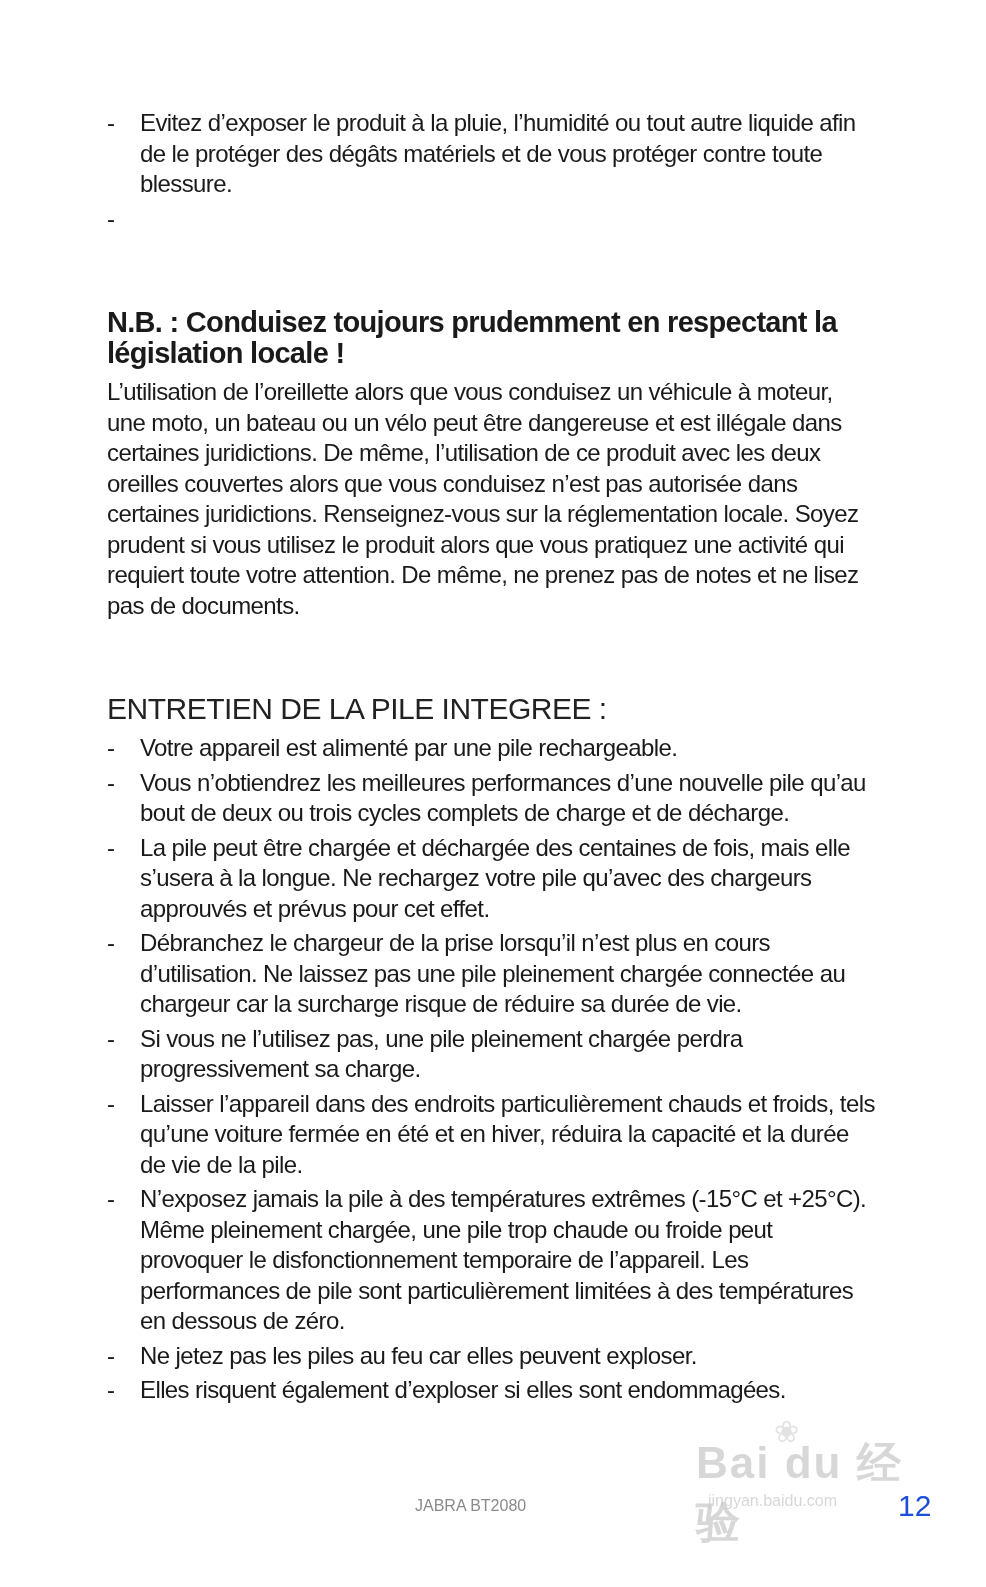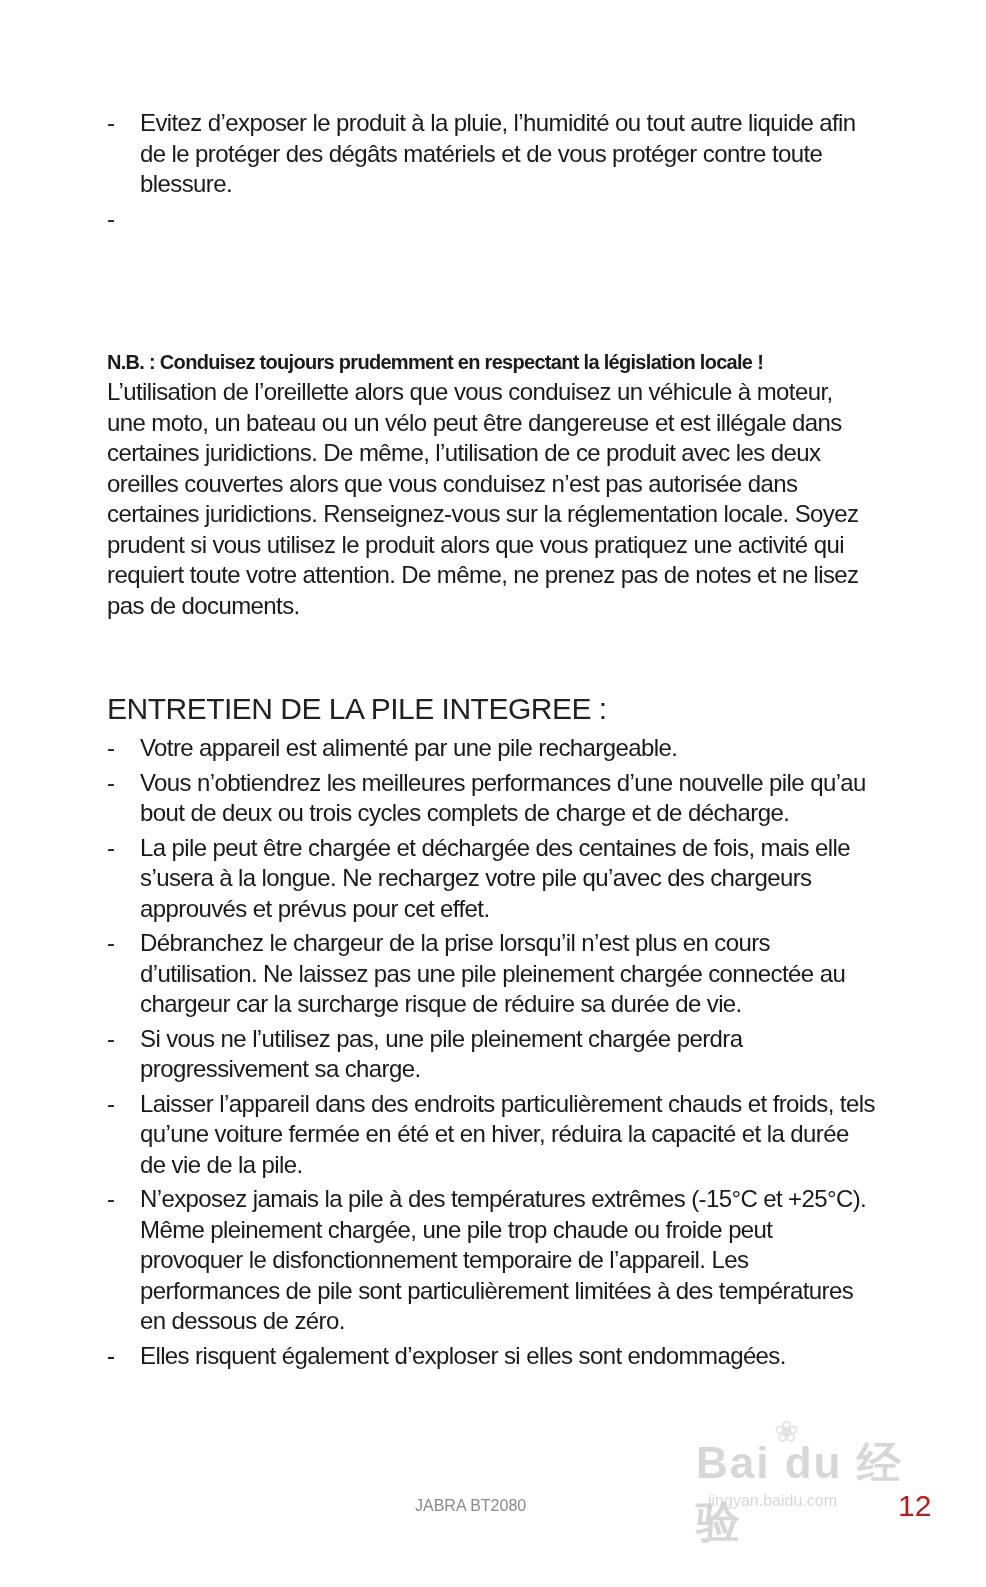--- a/index.html
+++ b/index.html
@@ -10,35 +10,35 @@
   .page { position: absolute; left: 0; top: 0; width: 986px; height: 1587px; }
   .bullets { position: absolute; left: 107px; width: 770px; margin: 0; padding: 0; list-style: none; }
   .bullets li {
     position: relative; padding-left: 33px; font-size: 24px; line-height: 30.5px;
     letter-spacing: -0.6px; margin-bottom: 4px;
   }
   .bullets li .dash { position: absolute; left: 0; top: 0; }
   #list1 { top: 108px; }
   .nb {
     position: absolute; left: 107px; top: 307px; width: 770px; font-weight: bold;
-    font-size: 20px; line-height: 31px; letter-spacing: -0.7px; margin-top: 40px;
+    font-size: 29px; line-height: 31px; letter-spacing: -0.7px;
   }
   .para {
     position: absolute; left: 107px; top: 377px; width: 760px; font-size: 24px;
     line-height: 30.5px; letter-spacing: -0.6px; margin: 0;
   }
   .heading {
     position: absolute; left: 107px; top: 692px; font-size: 30px; font-weight: normal;
     letter-spacing: -0.5px; margin: 0; color: #222; font-family: "Liberation Sans", sans-serif;
   }
   #list2 { top: 733px; }
   .footer-brand {
     position: absolute; left: 415px; top: 1497px; font-size: 16px; color: #8a8a8a; letter-spacing: 0px;
   }
-  .page-number { position: absolute; left: 898px; top: 1489px; font-size: 30px; color: #b91c1c; }
+  .page-number { position: absolute; left: 898px; top: 1489px; font-size: 30px; color: #1d4ed8; }
   .watermark {
     position: absolute; left: 688px; top: 1420px; width: 240px; height: 110px;
     color: #c8c8c8; opacity: 0.85; pointer-events: none;
   }
   .wm-baidu { position: absolute; left: 8px; top: 14px; font-size: 44px; font-weight: bold; letter-spacing: 2px; color: rgba(190,190,190,0.7); }
   .wm-url { position: absolute; left: 20px; top: 72px; font-size: 16px; color: rgba(190,190,190,0.7); }
   .wm-paw { position: absolute; left: 86px; top: -6px; font-size: 30px; color: rgba(200,200,200,0.6); }
 </style>
 </head>
 <body>
@@ -56,21 +56,21 @@
   <h2 class="heading">ENTRETIEN DE LA PILE INTEGREE :</h2>
 
   <ul class="bullets" id="list2">
     <li><span class="dash">-</span><span>Votre appareil est alimenté par une pile rechargeable.</span></li>
     <li><span class="dash">-</span><span>Vous n’obtiendrez les meilleures performances d’une nouvelle pile qu’au bout de deux ou trois cycles complets de charge et de décharge.</span></li>
     <li><span class="dash">-</span><span>La pile peut être chargée et déchargée des centaines de fois, mais elle s’usera à la longue. Ne rechargez votre pile qu’avec des chargeurs approuvés et prévus pour cet effet.</span></li>
     <li><span class="dash">-</span><span>Débranchez le chargeur de la prise lorsqu’il n’est plus en cours d’utilisation. Ne laissez pas une pile pleinement chargée connectée au chargeur car la surcharge risque de réduire sa durée de vie.</span></li>
     <li><span class="dash">-</span><span>Si vous ne l’utilisez pas, une pile pleinement chargée perdra progressivement sa charge.</span></li>
     <li><span class="dash">-</span><span>Laisser l’appareil dans des endroits particulièrement chauds et froids, tels qu’une voiture fermée en été et en hiver, réduira la capacité et la durée de vie de la pile.</span></li>
     <li><span class="dash">-</span><span>N’exposez jamais la pile à des températures extrêmes (-15°C et +25°C). Même pleinement chargée, une pile trop chaude ou froide peut provoquer le disfonctionnement temporaire de l’appareil. Les performances de pile sont particulièrement limitées à des températures en dessous de zéro.</span></li>
-    <li><span class="dash">-</span></li>
+    <li><span class="dash">-</span><span>Ne jetez pas les piles au feu car elles peuvent exploser.</span></li>
     <li><span class="dash">-</span><span>Elles risquent également d’exploser si elles sont endommagées.</span></li>
   </ul>
 
   <div class="footer-brand">JABRA BT2080</div>
   <div class="page-number">12</div>
 
   <div class="watermark">
     <span class="wm-paw">❀</span>
     <span class="wm-baidu">Bai du 经验</span>
     <span class="wm-url">jingyan.baidu.com</span>

